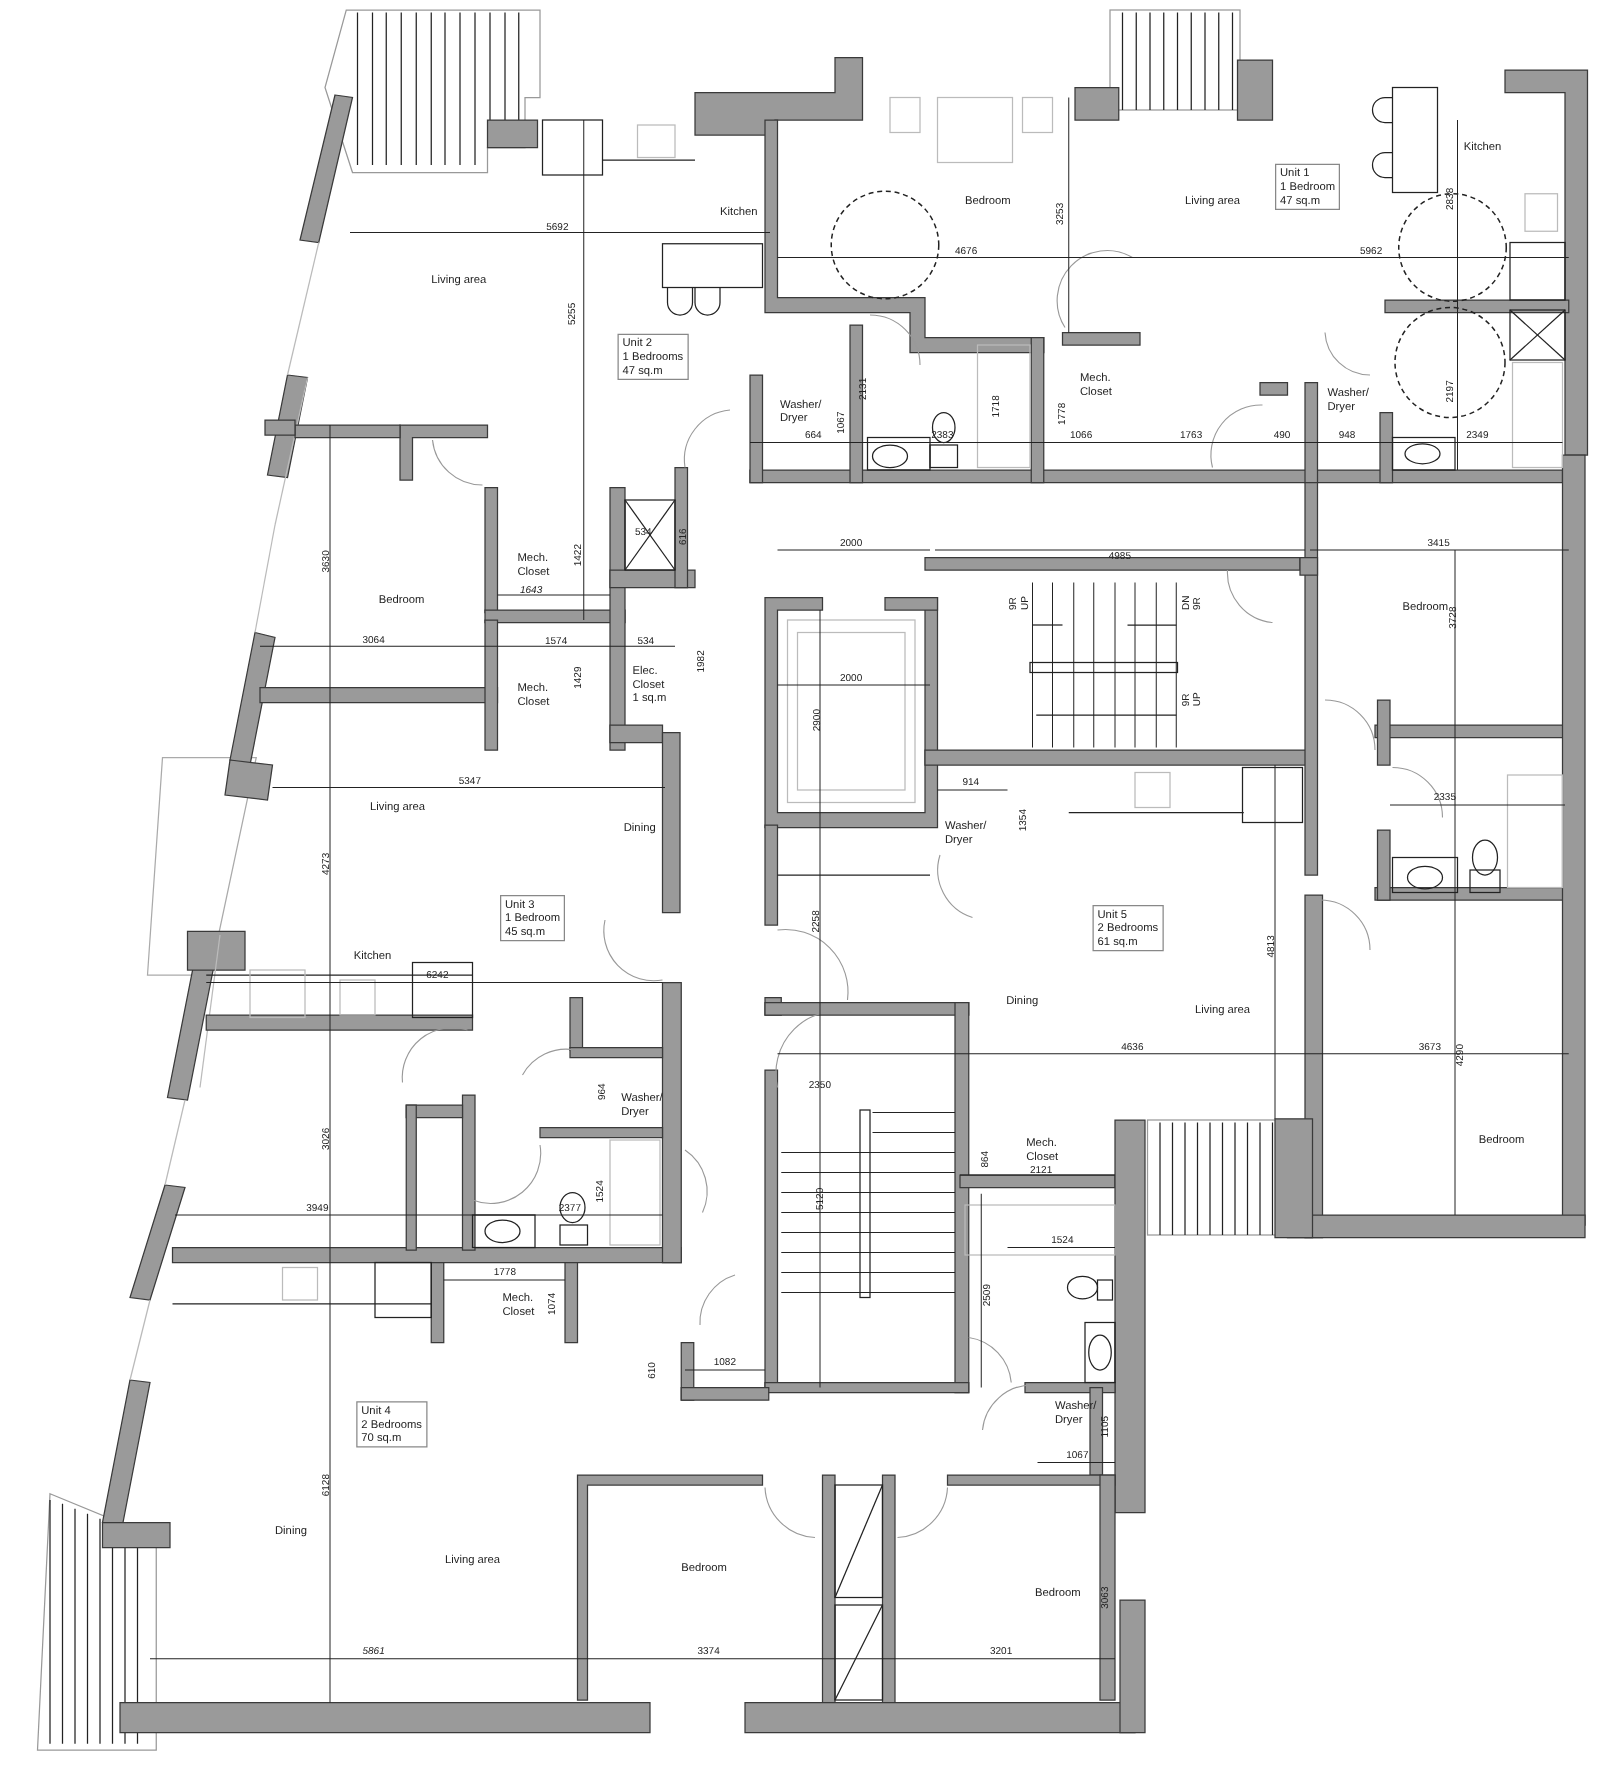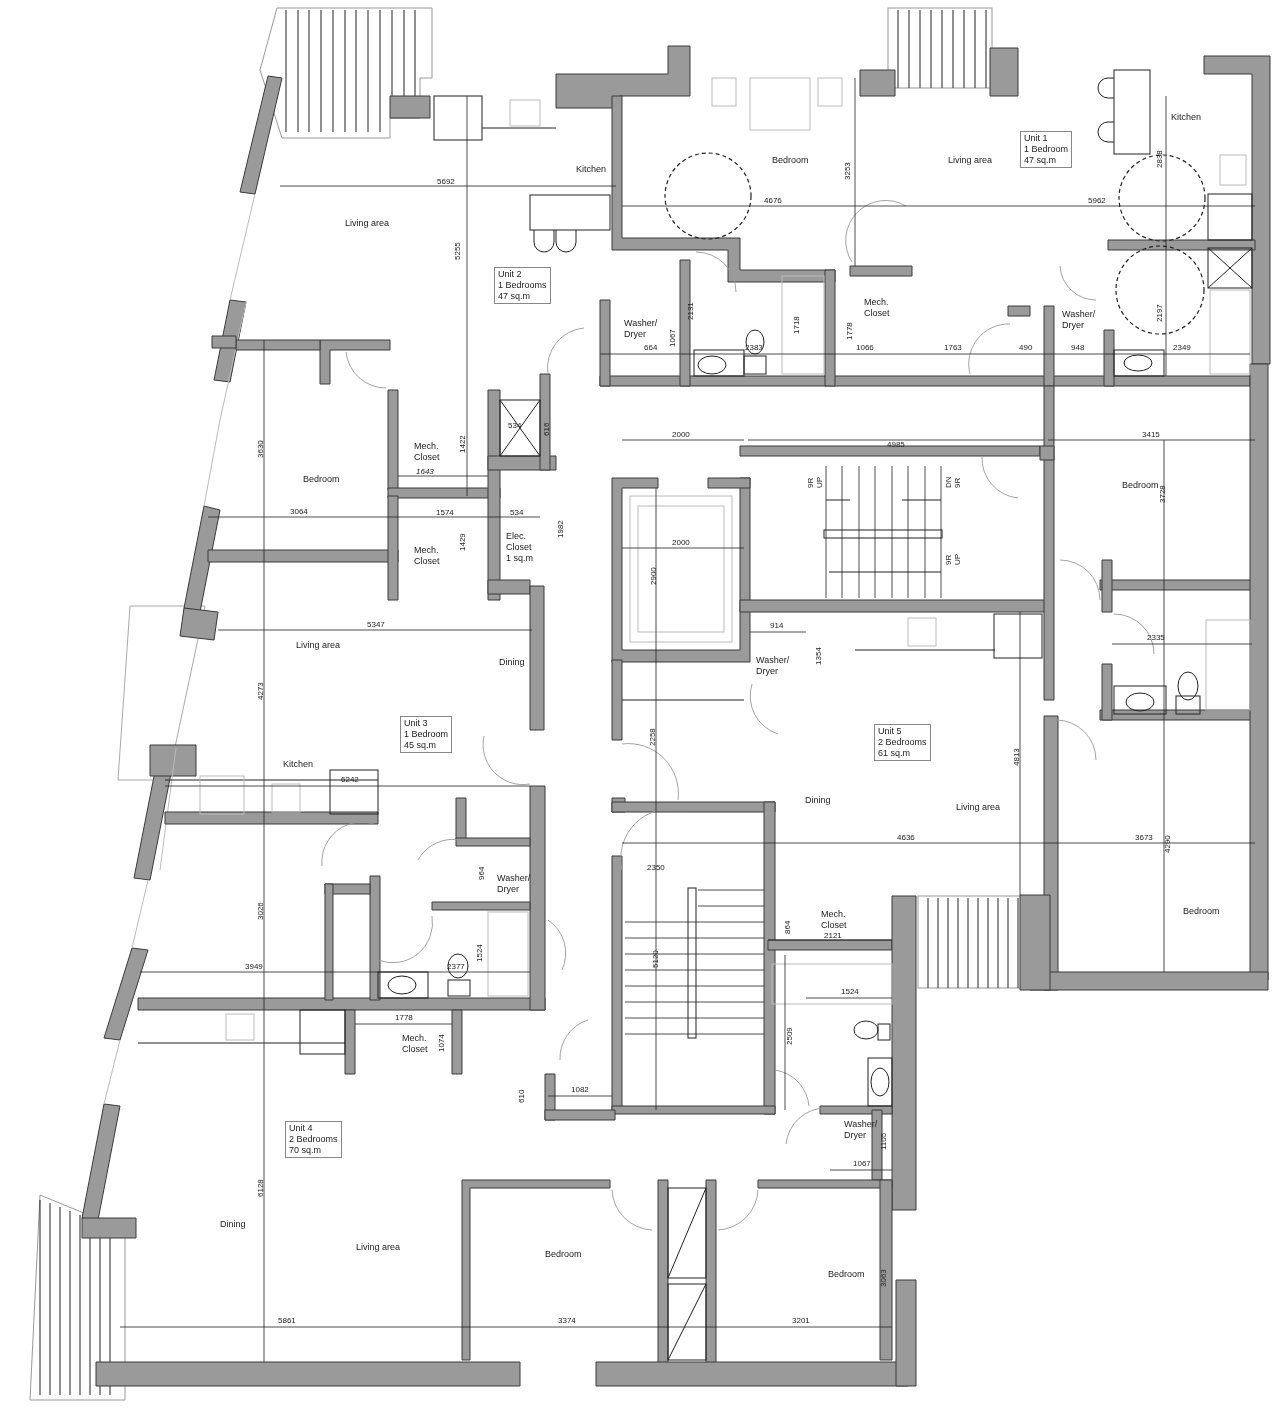--- a/index.html
+++ b/index.html
@@ -418,21 +418,21 @@
     <div class="dimtxt" style="left: 647px; top: 833px; margin-top: 30px;">2350</div>
     <div class="dimtxt" style="left: 897px; top: 833px;">4636</div>
     <div class="dimtxt" style="left: 1135px; top: 833px;">3673</div>
     <div class="dimtxt" style="left: 824px; top: 931px;">2121</div>
     <div class="dimtxt" style="left: 245px; top: 962px;">3949</div>
     <div class="dimtxt" style="left: 447px; top: 962px;">2377</div>
     <div class="dimtxt" style="left: 841px; top: 987px;">1524</div>
     <div class="dimtxt" style="left: 395px; top: 1013px;">1778</div>
     <div class="dimtxt" style="left: 571px; top: 1085px;">1082</div>
     <div class="dimtxt" style="left: 853px; top: 1159px;">1067</div>
-    <div class="dimtxt" style="left: 278px; top: 1316px;">5861</div>
+    <div class="dimtxt" style="left: 290px; top: 1316px; font-style: italic;">5861</div>
     <div class="dimtxt" style="left: 558px; top: 1316px;">3374</div>
     <div class="dimtxt" style="left: 792px; top: 1316px;">3201</div>
     <div class="dimtxt vert" style="left: 453px; top: 260px;">5255</div>
     <div class="dimtxt vert" style="left: 843px; top: 180px;">3253</div>
     <div class="dimtxt vert" style="left: 1155px; top: 168px;">2838</div>
     <div class="dimtxt vert" style="left: 686px; top: 320px;">2131</div>
     <div class="dimtxt vert" style="left: 668px; top: 347px;">1067</div>
     <div class="dimtxt vert" style="left: 792px; top: 334px;">1718</div>
     <div class="dimtxt vert" style="left: 845px; top: 340px;">1778</div>
     <div class="dimtxt vert" style="left: 1155px; top: 322px;">2197</div>

